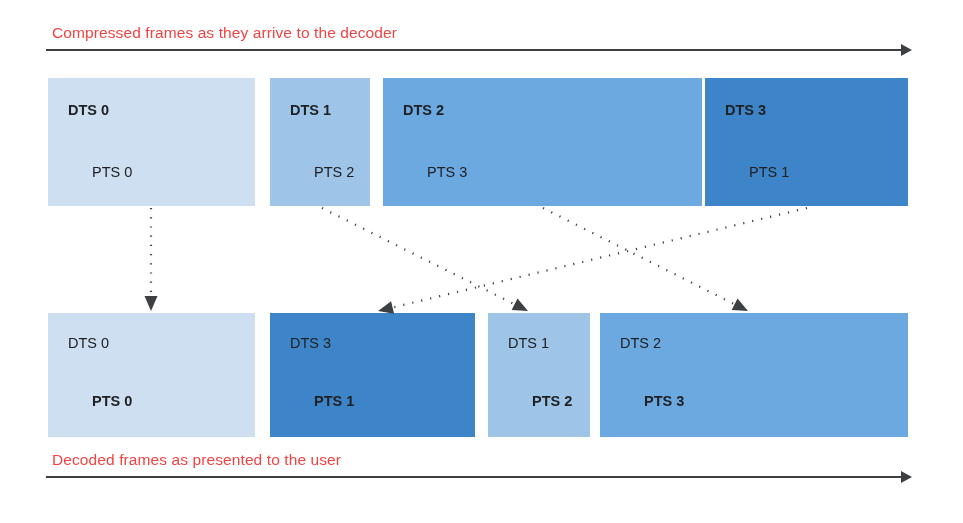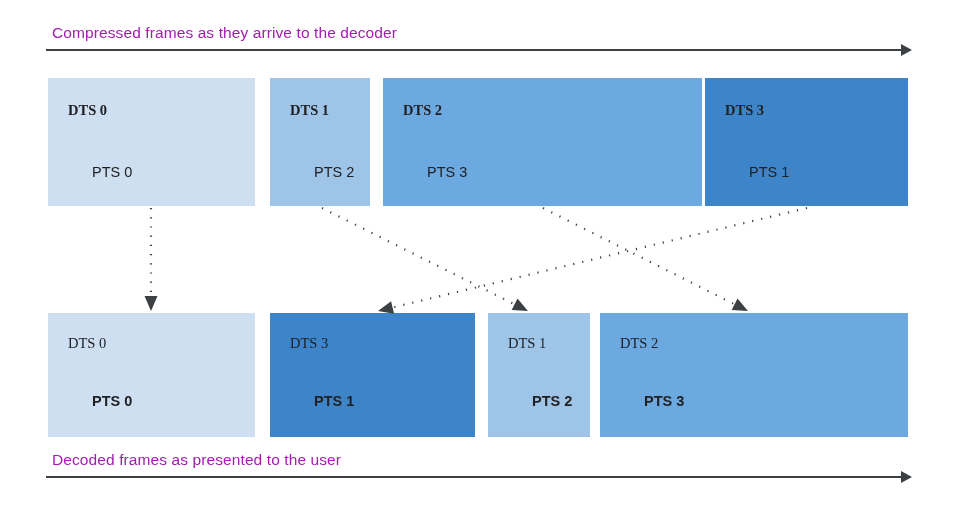--- a/index.html
+++ b/index.html
@@ -17,21 +17,21 @@
     width: 963px;
     height: 523px;
     background: #ffffff;
     overflow: hidden;
   }
 
   
   .caption {
     position: absolute;
     font-size: 15.5px;
-    color: #a21caf;
+    color: #ef4444;
     letter-spacing: 0.1px;
     white-space: nowrap;
   }
   #caption-top    { left: 52px; top: 24px; }
   #caption-bottom { left: 52px; top: 451px; }
 
   
   .axis {
     position: absolute;
     height: 12px;
@@ -66,21 +66,21 @@
     padding: 0;
   }
   .frame .dts,
   .frame .pts {
     position: absolute;
     left: 20px;
     font-size: 14.5px;
     color: #202124;
     white-space: nowrap;
   }
-  .frame .dts { top: 24px; font-family: Liberation Serif, serif; }
+  .frame .dts { top: 24px; }
   .frame .pts { top: 86px; margin-left: 24px; }
   .frame.row-top .dts { font-weight: bold; }
   .frame.row-top .pts { font-weight: normal; }
   .frame.row-bottom .dts { font-weight: normal; top: 22px; }
   .frame.row-bottom .pts { font-weight: bold;   top: 80px; }
 
   
   #connectors {
     position: absolute;
     left: 0;

